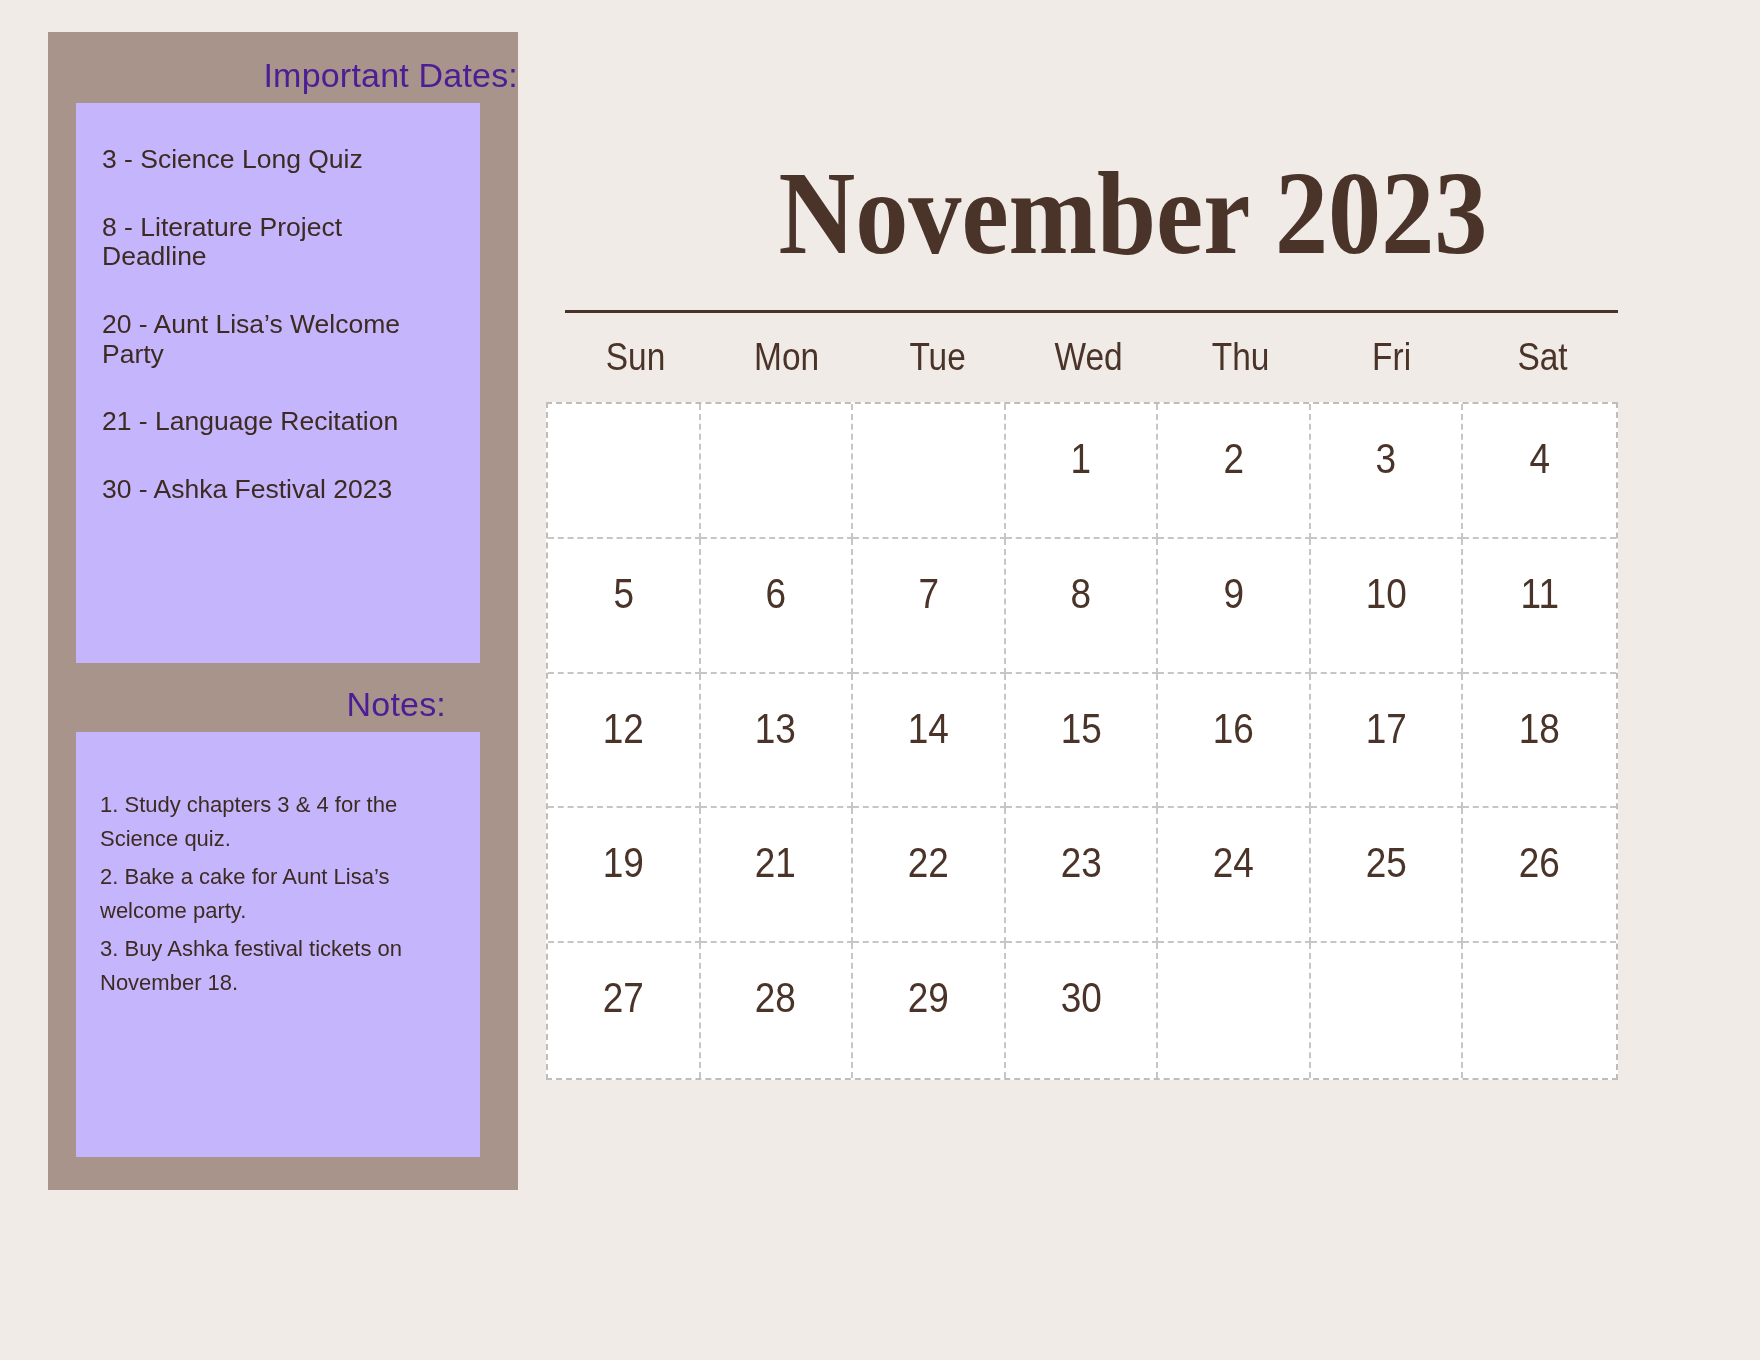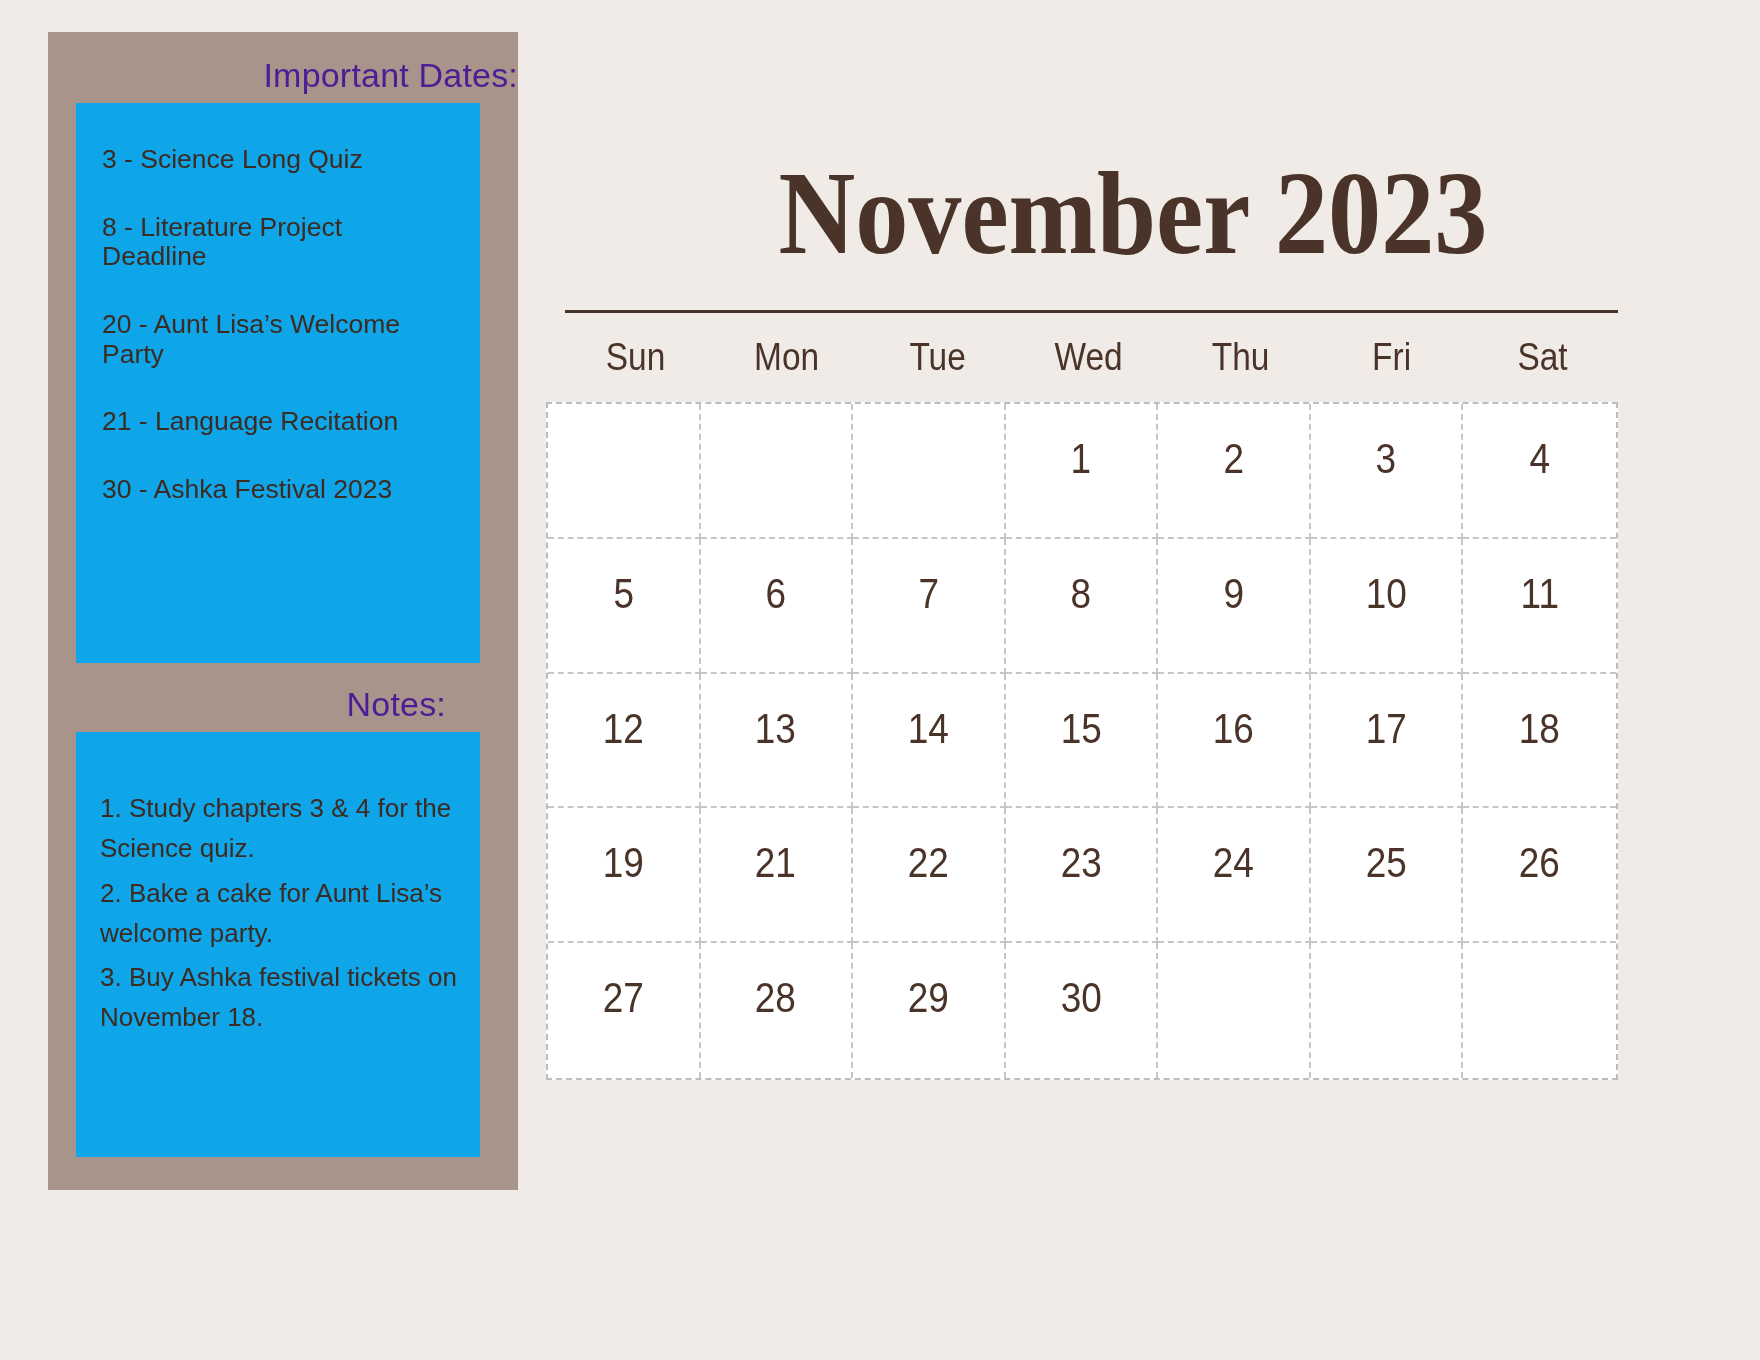--- a/index.html
+++ b/index.html
@@ -40,21 +40,21 @@
     width: 470px;
   }
   #notes-heading {
     position: absolute;
     left: 0;
     top: 655px;
     width: 398px;
   }
   .white-panel {
     position: absolute;
-    background: #0ea5e9;
+    background: #c4b5fd;
     box-sizing: border-box;
   }
   #dates-panel {
     left: 28px;
     top: 71px;
     width: 404px;
     height: 560px;
     padding: 42px 26px 0 26px;
   }
   #notes-panel {
@@ -67,21 +67,21 @@
   .date-item {
     color: #3d2b21;
     font-size: 26.5px;
     line-height: 1.12;
     margin-bottom: 38px;
   }
   .date-item:last-child { margin-bottom: 0; }
 
   .note-item {
     color: #3d2b21;
-    font-size: 26px;
+    font-size: 22px;
     line-height: 1.55;
     margin-bottom: 4px;
   }
 
   
   #calendar {
     position: absolute;
     left: 560px;
     top: 0;
     width: 1160px;

